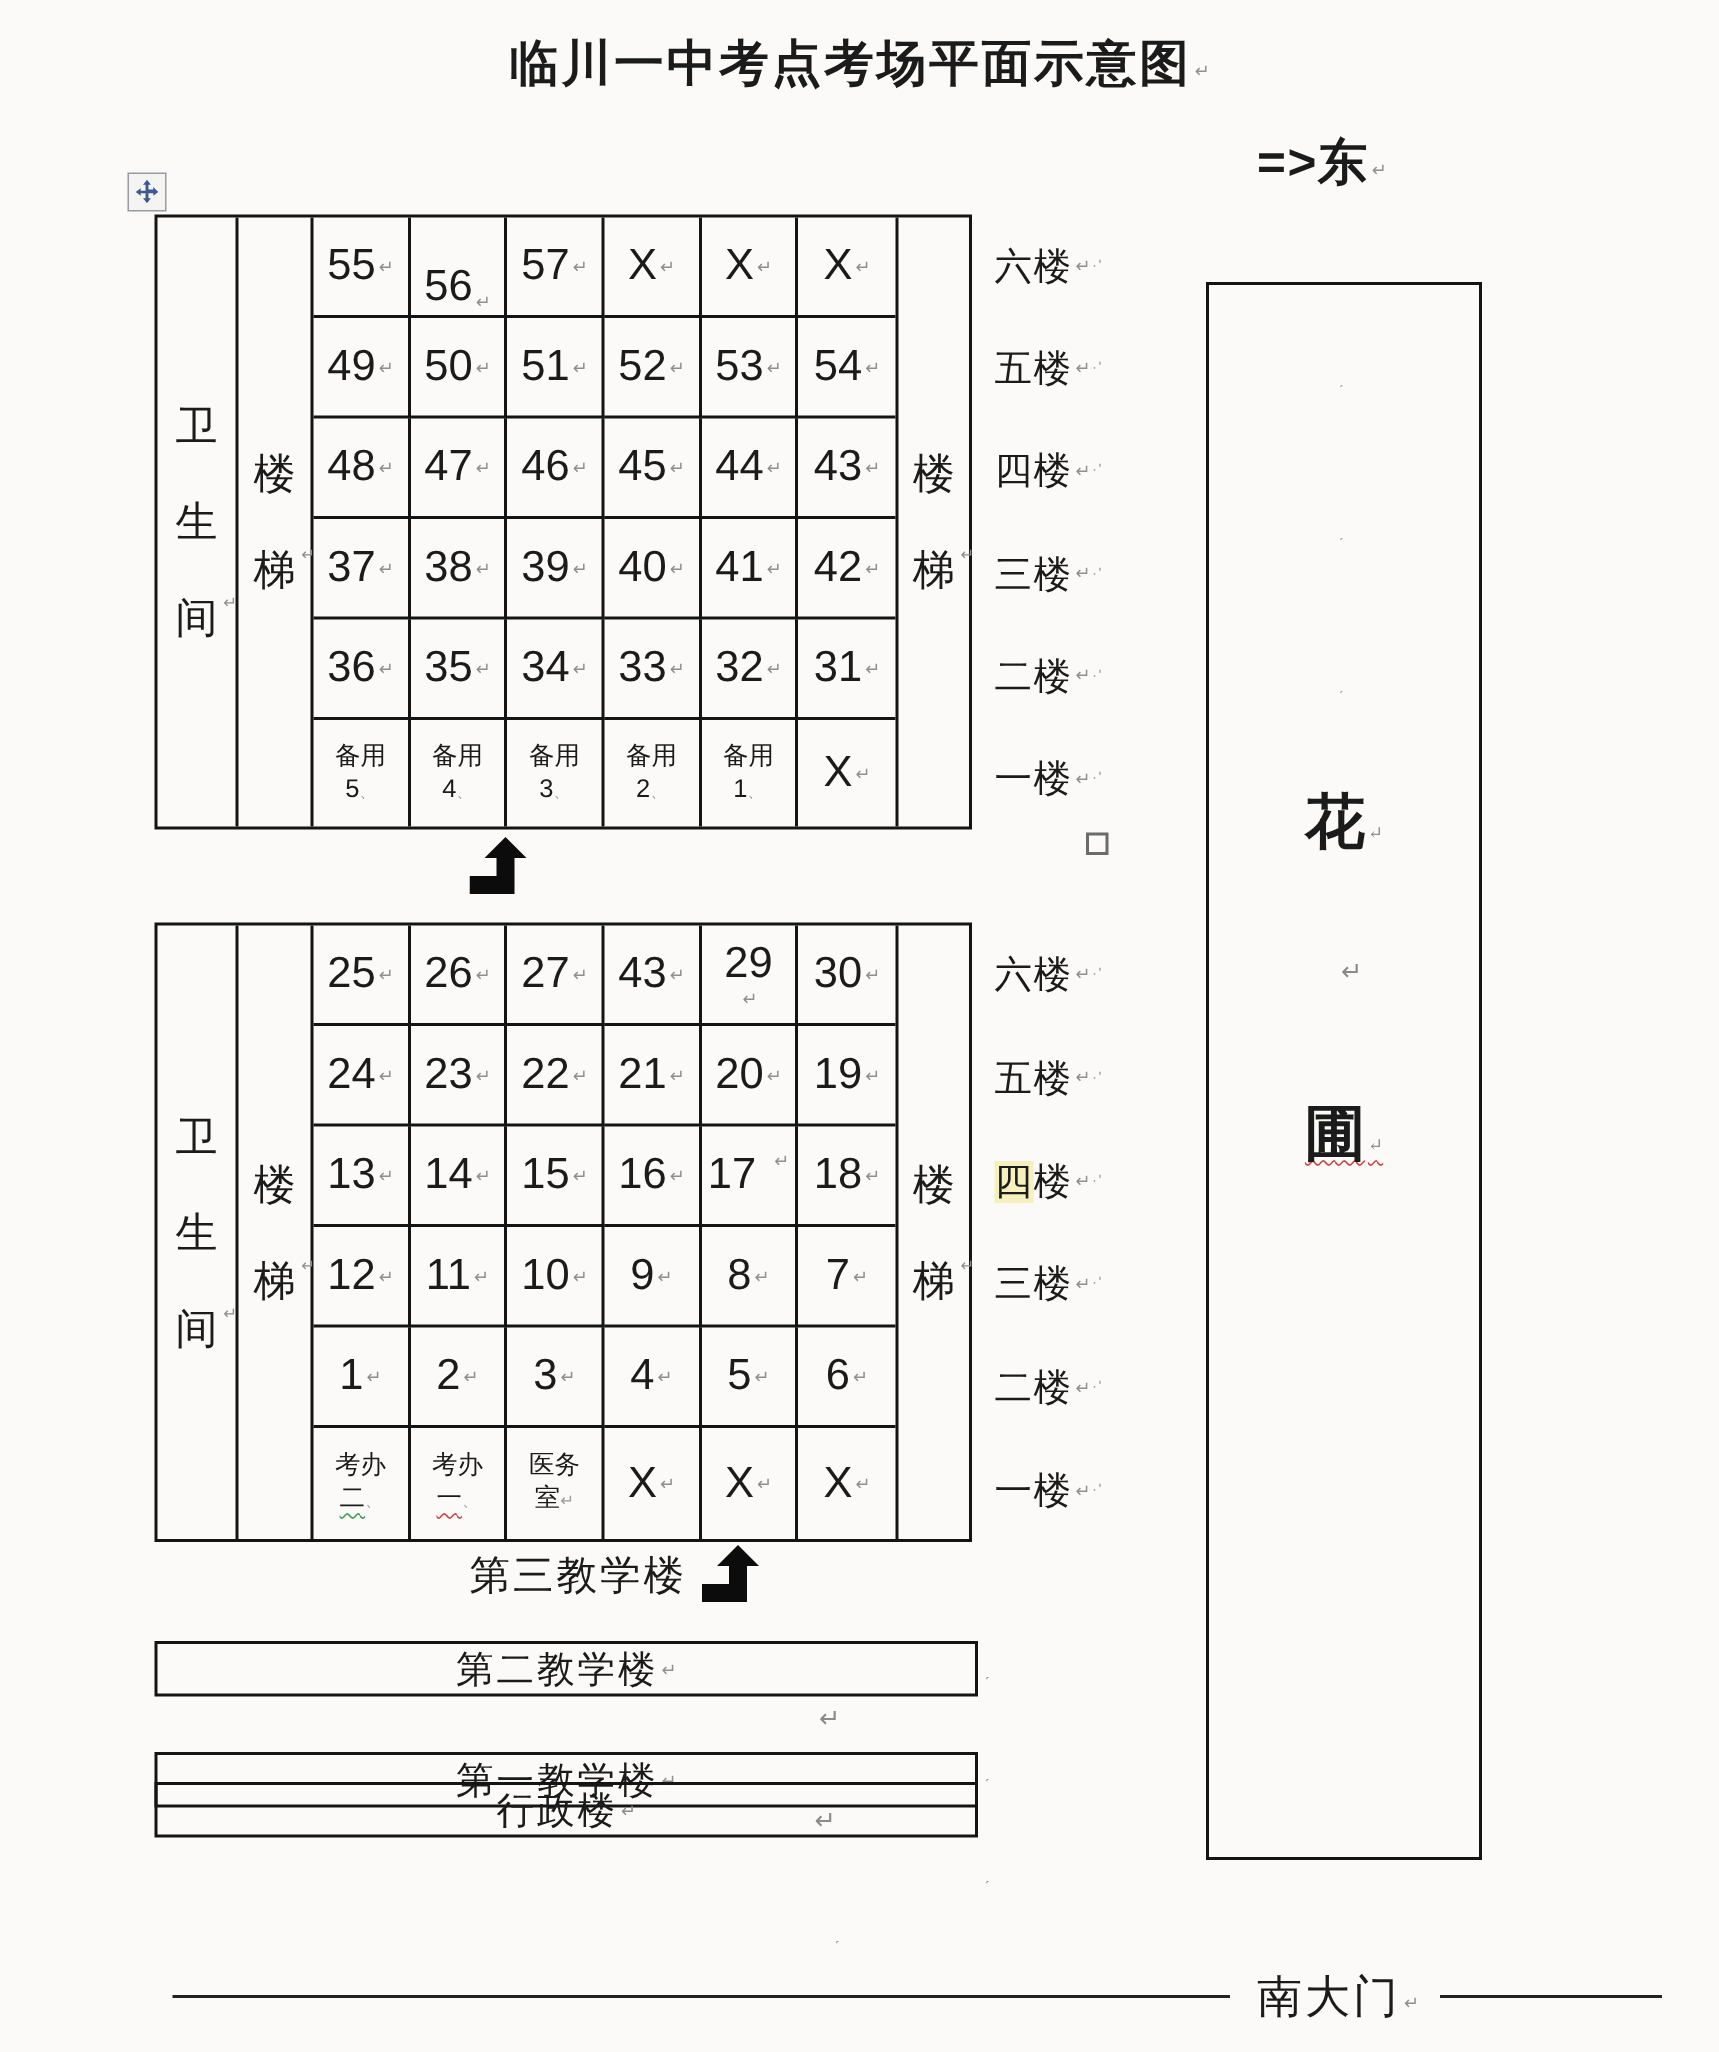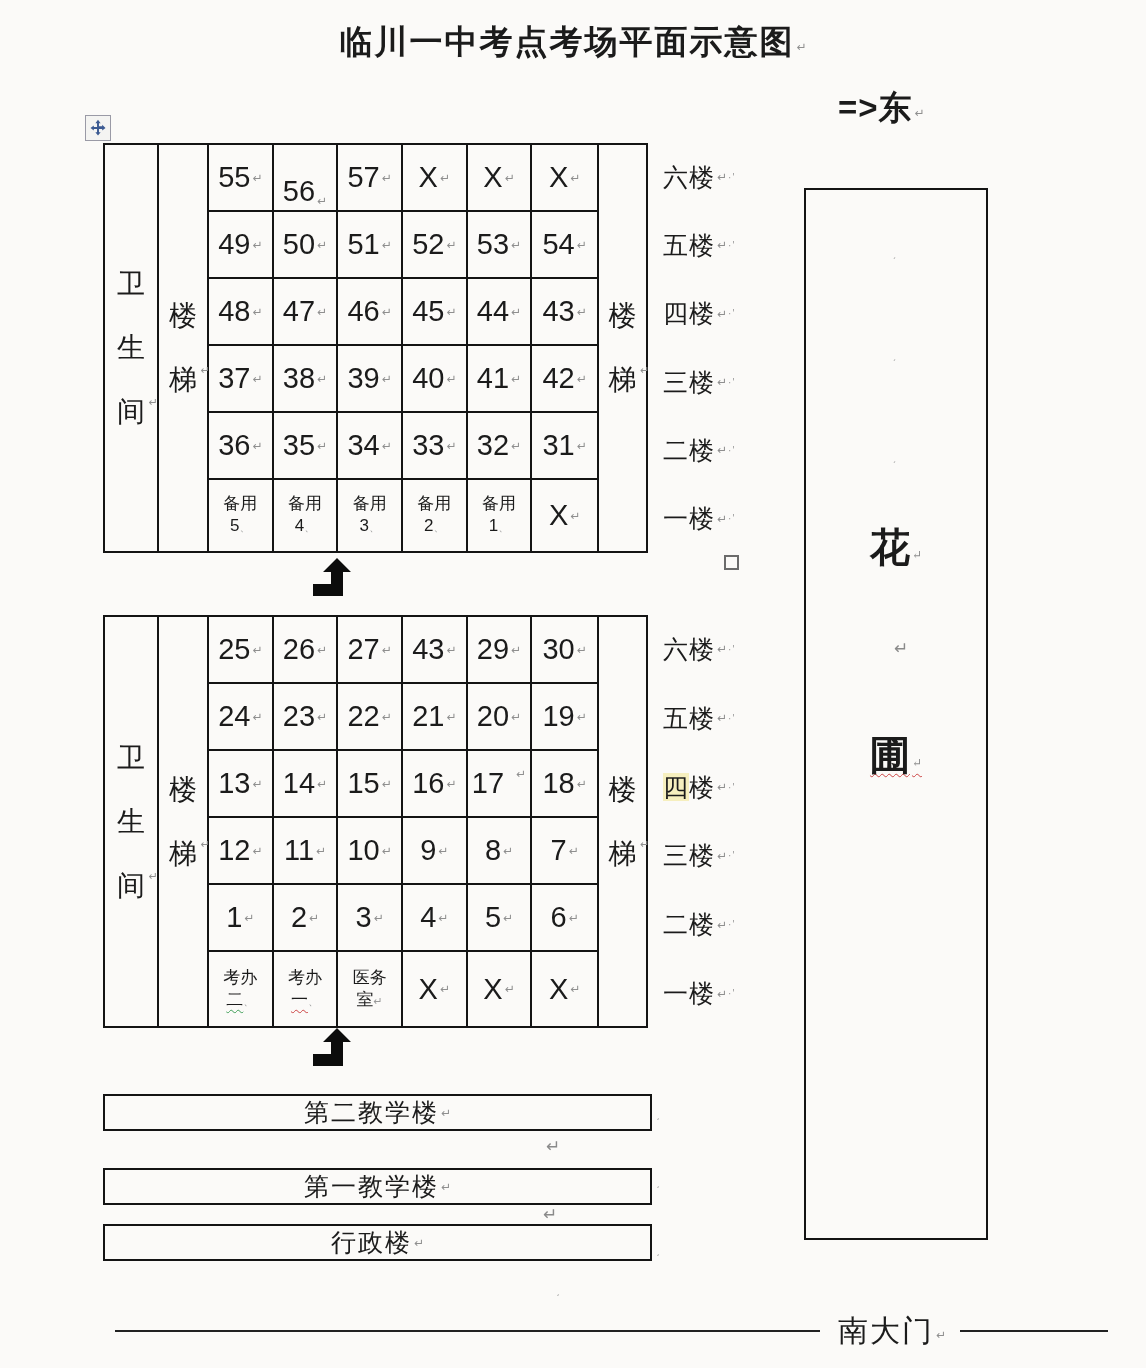--- a/index.html
+++ b/index.html
@@ -60,21 +60,21 @@
   .up-arrow{width:48px;height:42px;display:block;}
   
   .anchor-square{left:724px;top:555px;width:11px;height:11px;border:2px solid #6b6b6b;background:transparent;}
   
   .bar{
     left:103px;width:545px;height:33px;border:2px solid #141414;box-sizing:content-box;
     display:flex;align-items:center;justify-content:center;font-size:25px;letter-spacing:2px;
   }
   #bar2{top:1094px;}
   #bar1{top:1168px;}
-  #bar0{top:1224px;}
+  #bar0{top:1188px;}
   .bar-tick{font-size:11px;color:#9a9a9a;}
   .loose-pmark{font-size:17px;color:#8a8a8a;}
   
   .garden{left:804px;top:188px;width:184px;height:1052px;border:2px solid #141414;box-sizing:border-box;}
   .garden-char{
     position:absolute;left:0;width:100%;text-align:center;
     font-family:"Liberation Serif","DejaVu Serif",serif;font-weight:700;font-size:40px;
   }
   .garden-tick{position:absolute;left:48%;font-size:10px;color:#9a9a9a;}
   
@@ -404,21 +404,21 @@
           <span class="pmark">↵</span>
         </div>
       </div>
       <div class="room-cell">
         <div style="display: flex; align-items: center;">
           <span>43</span>
           <span class="pmark">↵</span>
         </div>
       </div>
       <div class="room-cell">
-        <div style="display: flex; align-items: center;">
+        <div style="display: flex; align-items: center; flex-direction: column;">
           <span>29</span>
           <span class="pmark">↵</span>
         </div>
       </div>
       <div class="room-cell last-col">
         <div style="display: flex; align-items: center;">
           <span>30</span>
           <span class="pmark">↵</span>
         </div>
       </div>
@@ -632,20 +632,21 @@
       <span class="floor-tick">·'</span>
     </div>
     <div class="floor-item">
       <span class="floor-name">一楼</span>
       <span class="pmark">↵</span>
       <span class="floor-tick">·'</span>
     </div>
   </div>
 
 <div class="abs caption-row" id="cap3">
+  <span class="caption-text">第三教学楼</span>
   <svg class="up-arrow" viewBox="0 0 48 42">
     <path d="M0 26 H18 V14 H10 L24 0 L38 14 H30 V38 H0 Z" fill="#0c0c0c"></path>
   </svg>
 </div>
 
 <div class="abs bar" id="bar2">
   <span>第二教学楼</span>
     <span class="pmark">↵</span>
 </div>
 <span class="abs bar-tick" style="left:656px;top:1108px;">ˏ</span>

